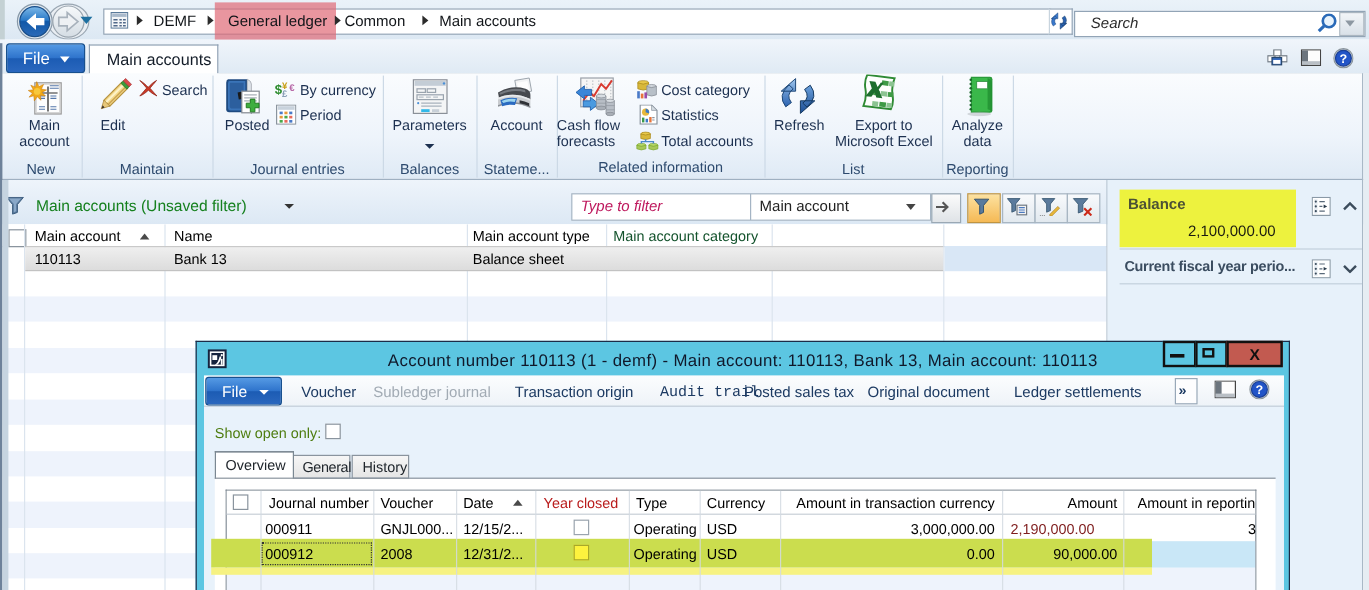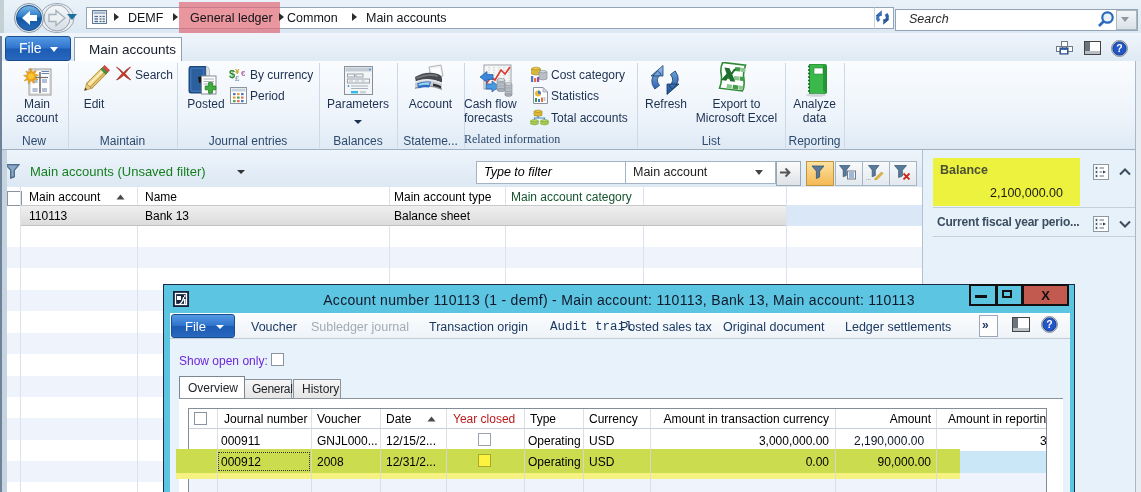--- a/index.html
+++ b/index.html
@@ -122,21 +122,21 @@
   <div class="abs" style="left:637px;top:63px;width:1px;height:85px;background:#ccd9e6;"></div>
   <div class="abs" style="left:785px;top:63px;width:1px;height:85px;background:#ccd9e6;"></div>
   <div class="abs" style="left:844px;top:63px;width:1px;height:85px;background:#ccd9e6;"></div>
 </div>
 <div id="ribbon-labels" style="font-size:12px;color:#2d4a6e;">
   <div class="tx" style="left:0px;top:134px;width:68px;text-align:center;">New</div>
   <div class="tx" style="left:68px;top:134px;width:109px;text-align:center;">Maintain</div>
   <div class="tx" style="left:177px;top:134px;width:142px;text-align:center;">Journal entries</div>
   <div class="tx" style="left:319px;top:134px;width:78px;text-align:center;">Balances</div>
   <div class="tx" style="left:397px;top:134px;width:67px;text-align:center;">Stateme...</div>
-  <div class="tx" style="left:464px;top:132px;width:173px;font-family:Liberation Serif, serif;">Related information</div>
+  <div class="tx" style="left:464px;top:132px;width:173px;text-align:center;">Related information</div>
   <div class="tx" style="left:637px;top:134px;width:148px;text-align:center;">List</div>
   <div class="tx" style="left:785px;top:134px;width:59px;text-align:center;">Reporting</div>
 </div>
 <div id="ribbon-buttons" style="font-size:12px;color:#1c3050;">
 
   <svg class="abs" style="left:22px;top:65px;" width="32" height="32" viewBox="0 0 32 32">
     <rect x="7" y="4" width="22" height="26" fill="#f2f2f2" stroke="#9a9a9a"></rect>
     <rect x="8.2" y="5.2" width="19.6" height="23.6" fill="#fdfdfd" stroke="#c8c8c8" stroke-width="0.6"></rect>
     <line x1="18" y1="7" x2="18" y2="28" stroke="#707070" stroke-width="1.6"></line>
     <line x1="10" y1="12.5" x2="26" y2="12.5" stroke="#707070" stroke-width="1.2"></line>
@@ -374,21 +374,21 @@
 <div class="abs" style="left:0;top:150px;width:1141px;height:37px;background:linear-gradient(#eef4fb,#dce8f4);"></div>
 <div id="list-toolbar">
   <svg class="abs" style="left:5px;top:164px;" width="15" height="15" viewBox="0 0 15 15">
     <path d="M0.5 0.5 L14.5 0.5 L9.5 6.5 L9.5 13 L5.5 14.5 L5.5 6.5 Z" fill="#5a7a9c" stroke="#3a5a7c" stroke-width="0.8"></path>
     <path d="M2.5 1.5 L12.5 1.5 L8.5 6 L8.5 12 L6.5 12.8 L6.5 6 Z" fill="#8aa8c8"></path>
   </svg>
   <div class="tx" style="left:30px;top:164px;font-size:13px;color:#15801e;">Main accounts (Unsaved filter)</div>
   <div class="abs" style="left:237px;top:170px;width:0;height:0;border-left:4px solid transparent;border-right:4px solid transparent;border-top:4.5px solid #333;"></div>
 
   <div class="abs" style="left:476px;top:161px;width:148px;height:21px;background:#fff;border:1px solid #a4b4c4;"></div>
-  <div class="tx" style="left:484px;top:165px;font-size:12.5px;font-style:italic;color:#000000;">Type to filter</div>
+  <div class="tx" style="left:484px;top:165px;font-size:12.5px;font-style:italic;color:#be185d;">Type to filter</div>
 
   <div class="abs" style="left:625px;top:161px;width:149px;height:21px;background:#fff;border:1px solid #a4b4c4;"></div>
   <div class="tx" style="left:633px;top:165px;font-size:12.5px;color:#222;">Main account</div>
   <div class="abs" style="left:755px;top:170px;width:0;height:0;border-left:4px solid transparent;border-right:4px solid transparent;border-top:5px solid #444;"></div>
 
   <div class="abs" style="left:776px;top:161px;width:23px;height:23px;background:linear-gradient(#fbfbfb,#dfe3e7);border:1px solid #9aa8b4;"></div>
   <svg class="abs" style="left:780px;top:167px;" width="15" height="11" viewBox="0 0 15 11">
     <path d="M0 5.5 L9 5.5 M5.5 1.5 L9.5 5.5 L5.5 9.5" fill="none" stroke="#555" stroke-width="1.8"></path>
   </svg>
 
@@ -552,21 +552,21 @@
     <rect x="0.5" y="0.5" width="17" height="14" fill="#fdfdfd" stroke="#444"></rect>
     <rect x="1" y="1" width="5" height="13" fill="#6c757e"></rect>
     <rect x="1" y="11" width="16" height="3" fill="#b9bfc5"></rect>
   </svg>
   <svg class="abs" style="left:1041px;top:316px;" width="17" height="17" viewBox="0 0 17 17">
     <circle cx="8.5" cy="8.5" r="8" fill="#c5cdd4" stroke="#8a949c"></circle>
     <circle cx="8.5" cy="8.5" r="6.6" fill="#2255c8" stroke="#1a3f96"></circle>
     <text x="8.5" y="12.4" font-size="10.5" font-weight="bold" fill="#fff" text-anchor="middle" font-family="Liberation Sans">?</text>
   </svg>
 
-  <div class="tx" style="left:179px;top:354px;color:#6d28d9;">Show open only:</div>
+  <div class="tx" style="left:179px;top:354px;color:#4d7c0f;">Show open only:</div>
   <div class="abs" style="left:271px;top:353px;width:13px;height:13px;background:#fff;border:1px solid #8a949e;box-sizing:border-box;"></div>
 
   <div class="abs" style="left:179px;top:399px;width:884px;height:93px;background:#fff;"></div>
   <div class="abs" style="left:244px;top:379px;width:48px;height:20px;background:linear-gradient(#f6f6f6,#e5e5e5);border:1px solid #8a949e;box-sizing:border-box;"></div>
   <div class="tx" style="left:252px;top:382px;font-size:12px;letter-spacing:-0.3px;color:#20262c;">General</div>
   <div class="abs" style="left:293px;top:379px;width:48px;height:20px;background:linear-gradient(#f6f6f6,#e5e5e5);border:1px solid #8a949e;box-sizing:border-box;"></div>
   <div class="tx" style="left:302px;top:382px;font-size:12px;color:#20262c;">History</div>
   <div class="abs" style="left:179px;top:376px;width:66px;height:23px;background:#fff;border:1px solid #7a8792;border-bottom:none;box-sizing:border-box;"></div>
   <div class="tx" style="left:188px;top:381px;color:#20262c;">Overview</div>
   <div class="abs" style="left:179px;top:398px;width:884px;height:1px;background:#8a949e;"></div>
@@ -607,21 +607,21 @@
   <div class="abs" style="left:835px;top:409px;width:1px;height:83px;background:#d4dbe2;opacity:0.85;"></div>
   <div class="abs" style="left:936px;top:409px;width:1px;height:83px;background:#d4dbe2;opacity:0.85;"></div>
 
   <div class="tx" style="left:221px;top:434px;color:#000;">000911</div>
   <div class="tx" style="left:317px;top:434px;color:#000;">GNJL000...</div>
   <div class="tx" style="left:386px;top:434px;color:#000;">12/15/2...</div>
   <div class="abs" style="left:478px;top:433px;width:13px;height:13px;background:#fff;border:1px solid #9aa4ae;box-sizing:border-box;"></div>
   <div class="tx" style="left:528px;top:434px;color:#000;">Operating</div>
   <div class="tx" style="left:589px;top:434px;color:#000;">USD</div>
   <div class="tx" style="left:650px;top:434px;width:179px;text-align:right;color:#000;">3,000,000.00</div>
-  <div class="tx" style="left:842px;top:434px;color:#0f172a;margin-left:12px;">2,190,000.00</div>
+  <div class="tx" style="left:842px;top:434px;color:#7f1d1d;">2,190,000.00</div>
   <div class="tx" style="left:1040px;top:434px;color:#000;">3</div>
 
   <div class="abs" style="left:218px;top:452px;width:92px;height:19px;border:1px dotted #333;box-sizing:border-box;"></div>
   <div class="tx" style="left:221px;top:455px;color:#000;">000912</div>
   <div class="tx" style="left:317px;top:455px;color:#000;">2008</div>
   <div class="tx" style="left:386px;top:455px;color:#000000;">12/31/2...</div>
   <div class="abs" style="left:478px;top:454px;width:13px;height:13px;background:#fdf23e;border:1px solid #a8a82a;box-sizing:border-box;"></div>
   <div class="tx" style="left:528px;top:455px;color:#000;">Operating</div>
   <div class="tx" style="left:589px;top:455px;color:#000;">USD</div>
   <div class="tx" style="left:650px;top:455px;width:179px;text-align:right;color:#000;">0.00</div>

